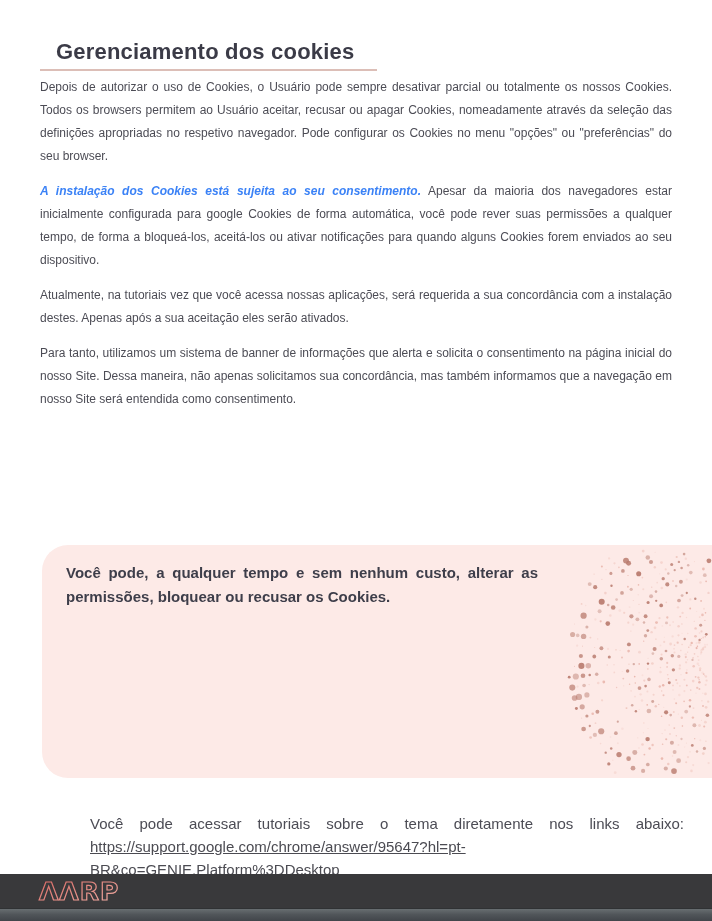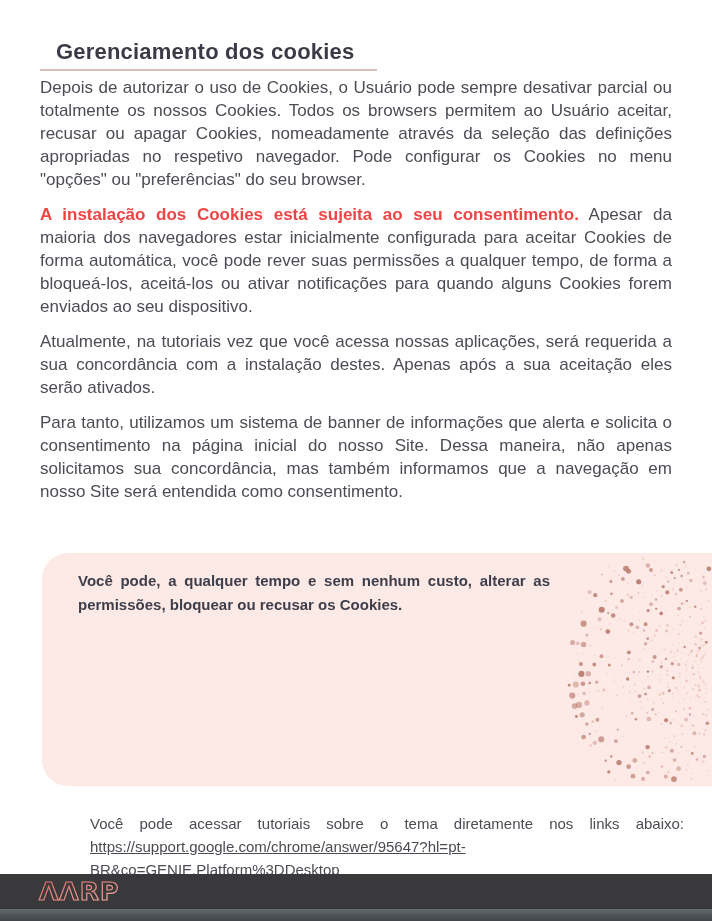--- a/index.html
+++ b/index.html
@@ -13,31 +13,30 @@
   .title{
     position:absolute;left:40px;top:23px;margin:16px;
     font-size:22px;font-weight:bold;color:#3b3b47;letter-spacing:.2px;
   }
   .title-rule{
     position:absolute;left:40px;top:69px;width:337px;height:2px;
     background:#dcbeb7;
   }
   .bodycopy{
     position:absolute;left:40px;top:76px;width:632px;
-    font-size:17px;line-height:23px;color:#4c4c55;
+    font-size:12px;line-height:23px;color:#4c4c55;
     text-align:justify;
   }
   .bodycopy p{margin:0 0 12px 0;}
-  .bodycopy strong{color:#ef4444;}
+  .bodycopy strong{color:#3b82f6;font-style:italic;}
   .hbox{
     position:absolute;left:42px;top:545px;width:670px;height:233px;
     background:#fdeae7;border-radius:26px 0 0 26px;
     overflow:hidden;box-sizing:border-box;
-    padding:16px 0 0 36px;
-    margin-top:8px;
+    padding:16px 0 0 24px;
   }
   .hbox .txt{width:472px;}
   .hbox p{
     margin:0 0 14px 0;font-size:15px;line-height:23.5px;
     font-weight:bold;color:#3e3e4a;text-align:justify;
   }
   .dots{position:absolute;right:0;top:0;width:175px;height:233px;}
   .links{
     position:absolute;left:78px;top:800px;width:594px;
     font-size:15px;line-height:23px;color:#4c4c55;text-align:justify;
@@ -59,21 +58,21 @@
 </head>
 <body>
 
 <div class="page">
 
   <h1 class="title">Gerenciamento dos cookies</h1>
   <div class="title-rule"></div>
 
   <div class="bodycopy">
     <p>Depois de autorizar o uso de Cookies, o Usuário pode sempre desativar parcial ou totalmente os nossos Cookies. Todos os browsers permitem ao Usuário aceitar, recusar ou apagar Cookies, nomeadamente através da seleção das definições apropriadas no respetivo navegador. Pode configurar os Cookies no menu "opções" ou "preferências" do seu browser.</p>
-    <p><strong>A instalação dos Cookies está sujeita ao seu consentimento.</strong> <span>Apesar da maioria dos navegadores estar inicialmente configurada para aceitar Cookies de forma automática, você pode rever suas permissões a qualquer tempo, de forma a bloqueá-los, aceitá-los ou ativar notificações para quando alguns Cookies forem enviados ao seu dispositivo.</span></p>
+    <p><strong>A instalação dos Cookies está sujeita ao seu consentimento.</strong> <span>Apesar da maioria dos navegadores estar inicialmente configurada para google Cookies de forma automática, você pode rever suas permissões a qualquer tempo, de forma a bloqueá-los, aceitá-los ou ativar notificações para quando alguns Cookies forem enviados ao seu dispositivo.</span></p>
     <p>Atualmente, na tutoriais vez que você acessa nossas aplicações, será requerida a sua concordância com a instalação destes. Apenas após a sua aceitação eles serão ativados.</p>
     <p>Para tanto, utilizamos um sistema de banner de informações que alerta e solicita o consentimento na página inicial do nosso Site. Dessa maneira, não apenas solicitamos sua concordância, mas também informamos que a navegação em nosso Site será entendida como consentimento.</p>
   </div>
 
   <div class="hbox">
     <svg class="dots" viewBox="0 0 175 233">
         <circle cx="171.6" cy="218.1" r="1.13" fill="#f3cfc8" opacity="0.59"></circle>
         <circle cx="168.9" cy="196.3" r="0.73" fill="#f3cfc8" opacity="0.77"></circle>
         <circle cx="167.4" cy="203.4" r="1.59" fill="#b97b6e" opacity="0.60"></circle>
         <circle cx="166.3" cy="208.6" r="1.35" fill="#f3cfc8" opacity="0.90"></circle>

